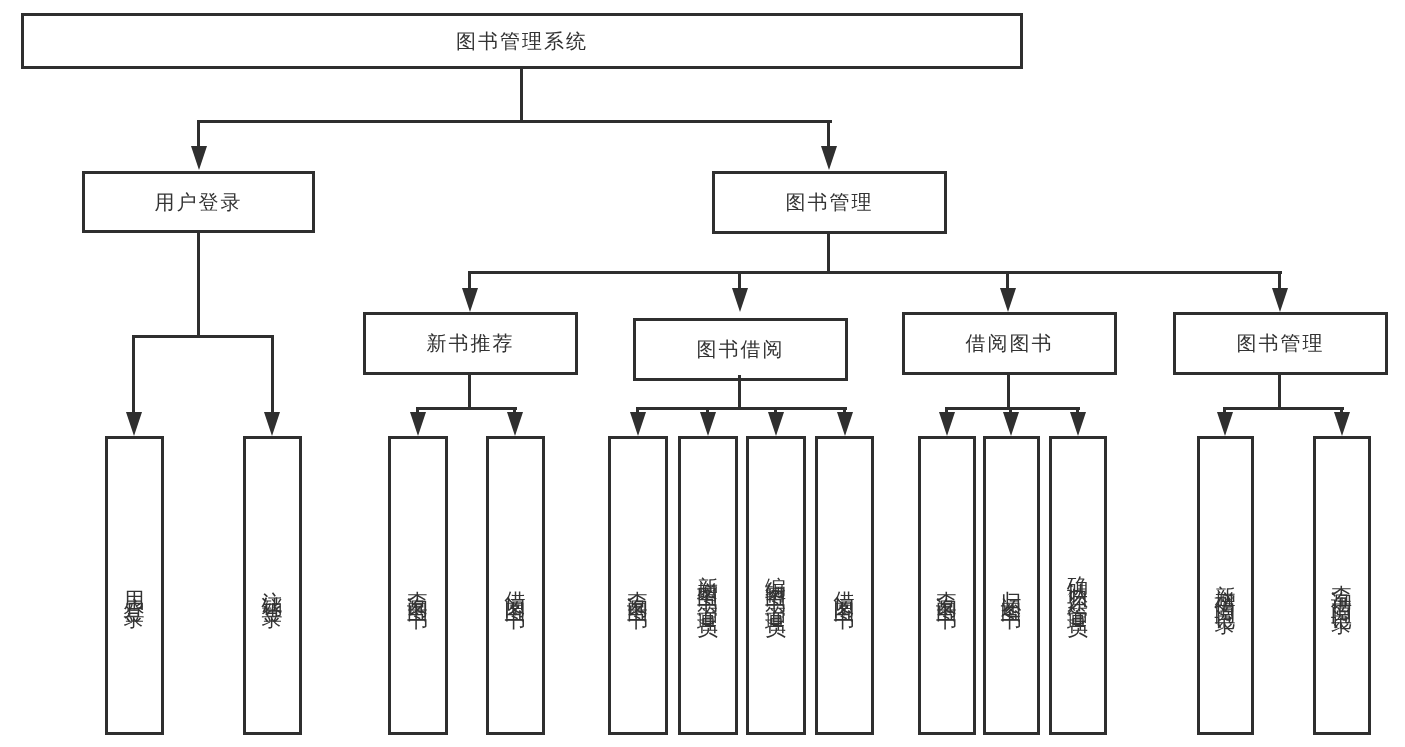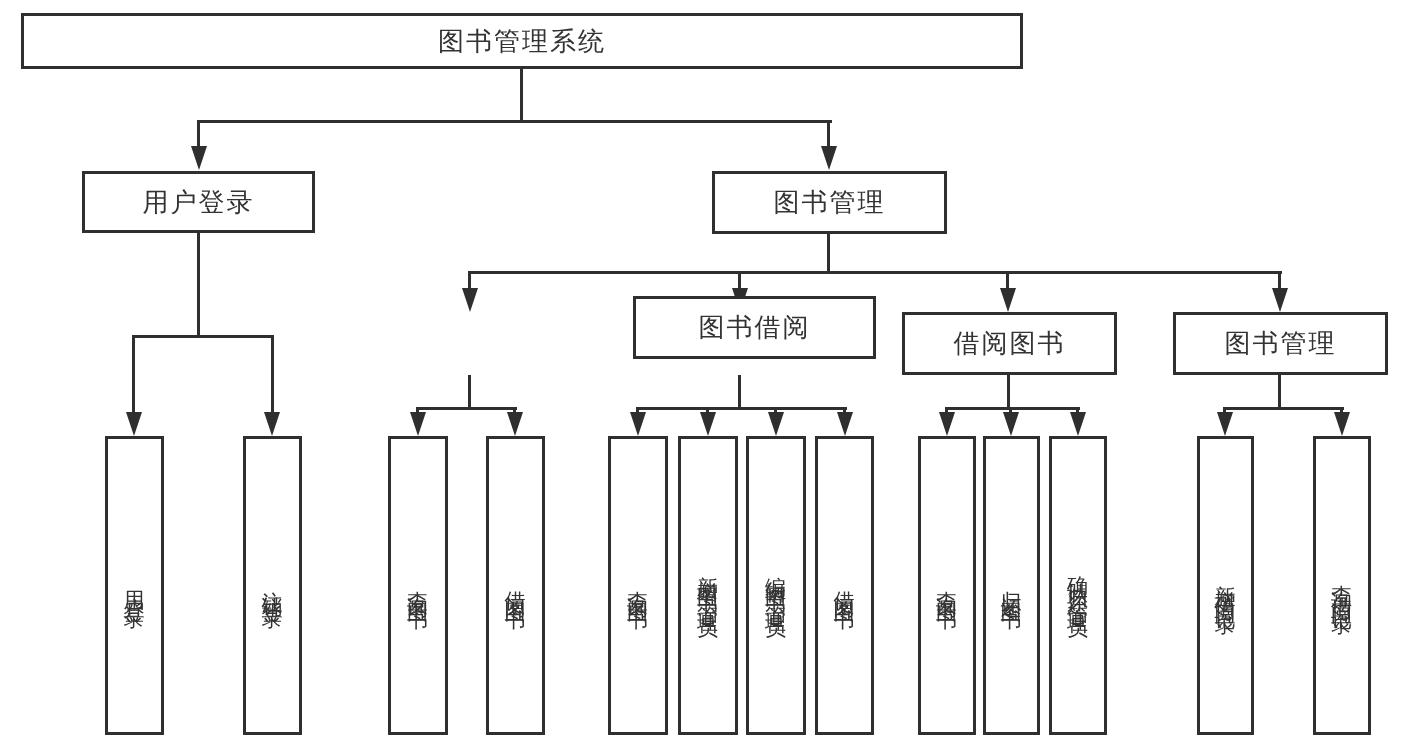--- a/index.html
+++ b/index.html
@@ -11,21 +11,21 @@
   html,body{margin:0;padding:0;background:#ffffff;}
   .stage{
     position:relative;width:1405px;height:747px;background:var(--fill);
     font-family:"Liberation Sans", sans-serif;overflow:hidden;
   }
   .node{
     position:absolute;box-sizing:border-box;border:3px solid var(--line);
     background:var(--fill);display:flex;align-items:center;justify-content:center;
   }
   .node > span{
-    font-size:26px;color:var(--text);letter-spacing:2px;white-space:nowrap;
+    font-size:20px;color:var(--text);letter-spacing:2px;white-space:nowrap;
   }
   .leaf{
     position:absolute;top:436px;height:299px;box-sizing:border-box;
     border:3px solid var(--line);background:var(--fill);
     display:flex;align-items:center;justify-content:center;
   }
   .leaf > span{
     writing-mode:vertical-rl;text-orientation:mixed;
     font-size:21px;color:var(--text);letter-spacing:6px;line-height:1.1;
   }
@@ -75,21 +75,24 @@
   <div class="hl" style="left:468px;top:271px;width:814px"></div>
   <div class="vl" style="left:468px;top:274px;height:18px"></div>
   <div class="ah" style="left:462px;top:288px"></div>
   <div class="vl" style="left:738px;top:274px;height:18px"></div>
   <div class="ah" style="left:732px;top:288px"></div>
   <div class="vl" style="left:1006px;top:274px;height:18px"></div>
   <div class="ah" style="left:1000px;top:288px"></div>
   <div class="vl" style="left:1278px;top:274px;height:18px"></div>
   <div class="ah" style="left:1272px;top:288px"></div>
 
-  <div class="node" style="left:633px;top:296px;width:243px;height:63px">
+  <div class="node" style="left:363px;top:312px;width:215px;height:63px">
+    <span>新书推荐</span>
+  </div>
+  <div class="node" style="left:633px;top:318px;width:215px;height:63px">
     <span>图书借阅</span>
   </div>
   <div class="node" style="left:902px;top:312px;width:215px;height:63px">
     <span>借阅图书</span>
   </div>
   <div class="node" style="left:1173px;top:312px;width:215px;height:63px">
     <span>图书管理</span>
   </div>
 
   <div class="vl" style="left:468px;top:375px;height:35px"></div>

